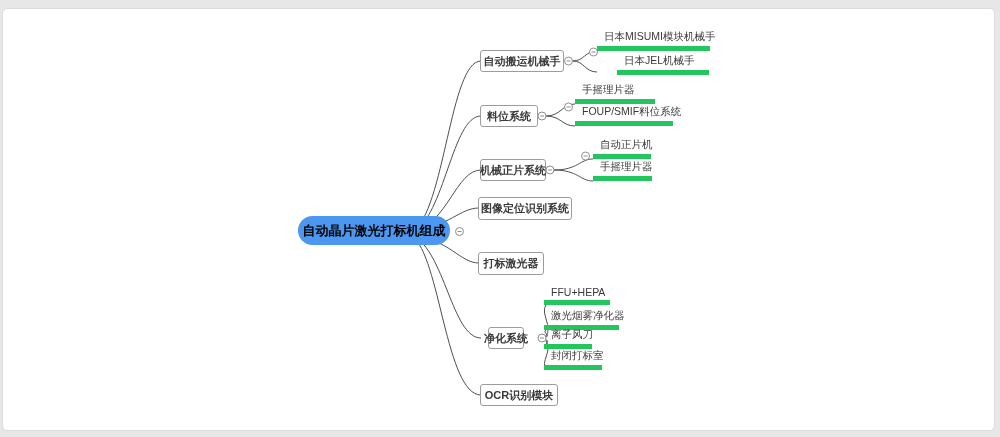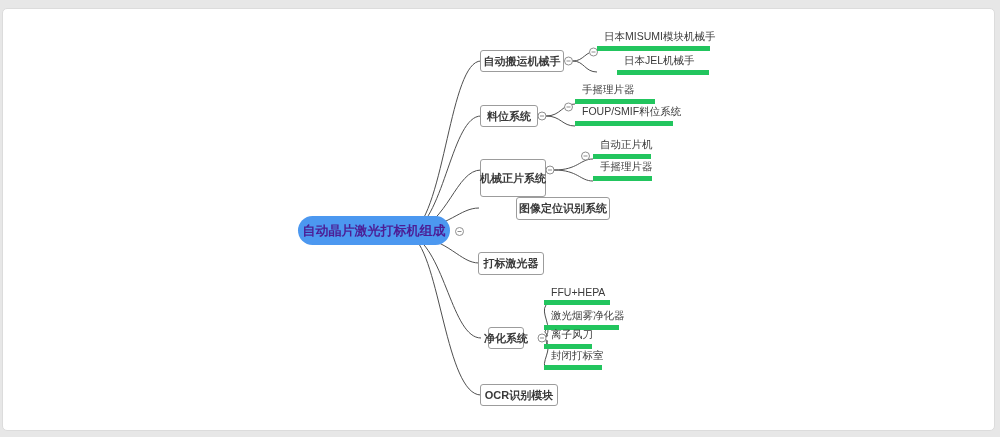--- a/index.html
+++ b/index.html
@@ -14,30 +14,30 @@
     background:#ffffff;border:1px solid #dcdcdc;border-radius:5px;
   }
   svg.links{position:absolute;left:0;top:0;width:1000px;height:437px;}
   svg.links path{fill:none;stroke:#4f4f4f;stroke-width:1;}
   svg.links circle{fill:#ffffff;stroke:#8f8f8f;stroke-width:1;}
   svg.links line{stroke:#8f8f8f;stroke-width:1;}
   .node{position:absolute;display:flex;align-items:center;justify-content:center;
         white-space:nowrap;box-sizing:border-box;}
   .root{
     left:298px;top:216px;width:152px;height:29px;border-radius:14.5px;
-    background:#4c98f0;color:#4c1d95;font-size:13px;font-weight:bold;
+    background:#4c98f0;color:#000000;font-size:13px;font-weight:bold;
   }
   .topic{
     background:#ffffff;border:1px solid #9c9c9c;border-radius:3px;
     color:#3a3a3a;font-size:11px;font-weight:bold;
   }
   .b1{left:480px;top:50px;width:84px;height:22px;}
   .b2{left:480px;top:105px;width:58px;height:22px;}
-  .b3{left:480px;top:159px;width:66px;height:38px;}
-  .b4{left:478px;top:197px;width:94px;height:23px;margin-left:38px;}
+  .b3{left:480px;top:159px;width:66px;height:22px;}
+  .b4{left:478px;top:197px;width:94px;height:23px;}
   .b5{left:478px;top:252px;width:66px;height:23px;text-align:right;}
   .b6{left:488px;top:327px;width:36px;height:22px;}
   .b7{left:480px;top:384px;width:78px;height:22px;}
   .leaf{
     position:absolute;height:17px;box-sizing:border-box;
     border-bottom:5px solid #22c55e;color:#3a3a3a;font-size:10.5px;
     padding:0 0 2px 7px;white-space:nowrap;display:flex;align-items:flex-end;
   }
   .c11{left:597px;top:34px;width:113px;}
   .c12{left:597px;top:58px;width:92px;margin-left:20px;}

